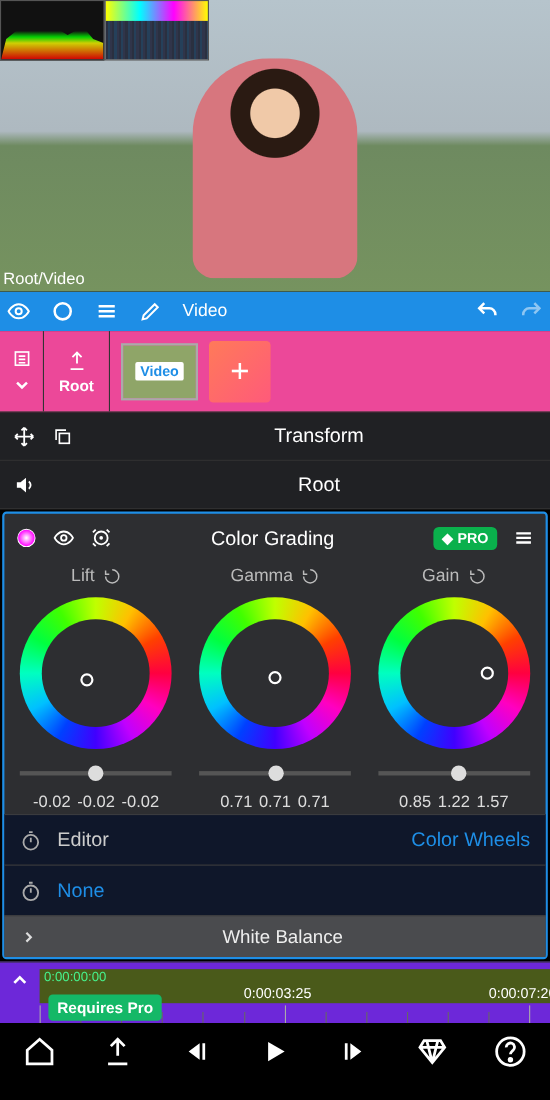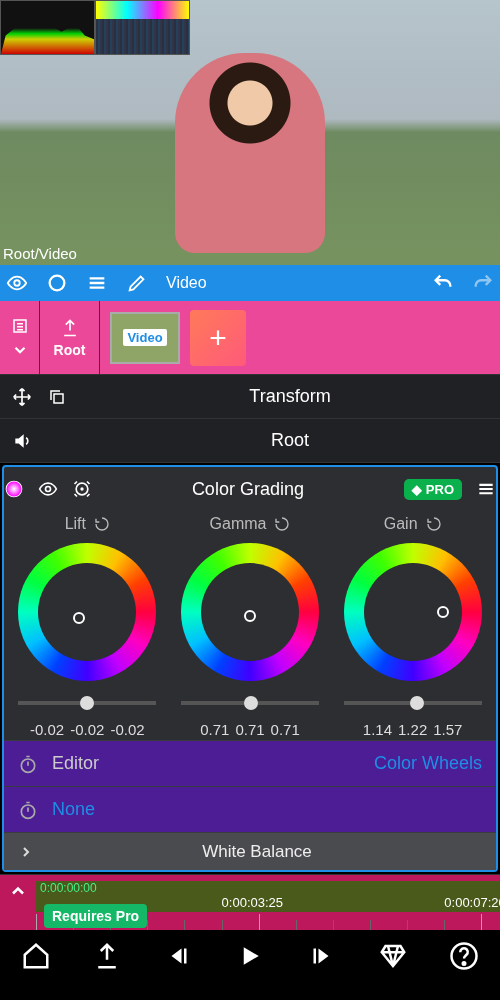--- a/index.html
+++ b/index.html
@@ -30,43 +30,43 @@
   .root-btn span{ font-size:14px; font-weight:600;}
   .clip-thumb { width:70px; height:52px; margin:0 10px; background:linear-gradient(#8fa568,#8fa568); border:2px solid #aaa; position:relative; display:flex; align-items:center; justify-content:center; }
   .clip-thumb .lbl{ background:#fff; color:#1e8ee6; font-weight:700; font-size:13px; padding:1px 4px; border-radius:2px;}
   .add-clip { width:56px; height:56px; border-radius:4px; background:linear-gradient(135deg,#ff7a59,#ff5a7a); display:flex; align-items:center; justify-content:center; font-size:30px; color:#fff;}
 
   .panel-row { height:44px; background:#202124; display:flex; align-items:center; border-bottom:1px solid #333; }
   .panel-side { width:80px; height:100%; display:flex; align-items:center; justify-content:flex-start; padding-left:12px; gap:16px;}
   .panel-title { flex:1; text-align:center; font-size:18px; }
 
   .cg-panel { background:#2d2e31; border:2px solid #1e8ee6; border-radius:4px; margin:2px; }
-  .cg-head { height:44px; display:flex; align-items:center; padding:0 0; gap:14px; }
+  .cg-head { height:44px; display:flex; align-items:center; padding:0 10px; gap:14px; }
   .cg-head .title { flex:1; text-align:center; font-size:18px; }
   .pro-badge { background:#0ab04c; padding:3px 8px; border-radius:5px; font-weight:700; font-size:13px; display:flex; align-items:center; gap:4px;}
   .wheels { display:flex; justify-content:space-around; padding:4px 2px 2px; }
   .wheel-col { width:158px; display:flex; flex-direction:column; align-items:center; }
   .wheel-label { display:flex; align-items:center; gap:8px; color:#bbb; font-size:16px; margin-bottom:10px;}
   .wheel { width:138px; height:138px; border-radius:50%; position:relative;
      background: conic-gradient(from 90deg, #ff0040,#ff00c0,#c000ff,#4000ff,#0040ff,#00c0ff,#00ffc0,#00ff40,#40ff00,#c0ff00,#ffc000,#ff4000,#ff0040); }
   .wheel::after { content:""; position:absolute; inset:20px; border-radius:50%; background:#2d2e31; }
   .wheel .dot { position:absolute; width:12px; height:12px; border:2px solid #fff; border-radius:50%; z-index:2; transform:translate(-50%,-50%); }
   .slider { width:138px; height:24px; margin-top:10px; display:flex; align-items:center; }
   .slider-track { flex:1; height:4px; background:#555; position:relative; }
   .slider-thumb { position:absolute; top:50%; transform:translate(-50%,-50%); width:14px; height:14px; border-radius:50%; background:#ddd; }
   .wheel-vals { display:flex; gap:6px; margin-top:6px; font-size:15px; color:#ddd; }
 
-  .list-row { height:46px; display:flex; align-items:center; padding:0 14px; border-top:1px solid #3a3b3e; background:#4c1d95;}
+  .list-row { height:46px; display:flex; align-items:center; padding:0 14px; border-top:1px solid #3a3b3e; background:#0f172a;}
   .list-row .lside{ width:34px; display:flex; justify-content:flex-start;}
   .list-row .llabel{ flex:1; font-size:18px; color:#ccc;}
   .list-row .lvalue{ font-size:18px; color:#1e8ee6;}
   .list-row.sub { background:#4a4b4e; height:38px; }
   .list-row.sub .llabel{ font-size:17px; color:#eee; }
 
-  .timeline { height:56px; background:#be185d; border-top:1px solid #333; position:relative; padding-left:36px;}
+  .timeline { height:56px; background:#6d28d9; border-top:1px solid #333; position:relative; padding-left:36px;}
   .timeline .caret { position:absolute; left:8px; top:6px; }
   .track { position:absolute; left:36px; right:0; top:6px; bottom:18px; background:#4a5a1a; }
   .tc { position:absolute; top:0; color:#47f08a; font-size:12px;}
   .req-pro { position:absolute; left:44px; bottom:2px; background:#14b867; padding:4px 8px; border-radius:4px; font-size:14px; font-weight:600;}
   .ticks{ position:absolute; left:36px; right:0; bottom:0; height:18px;}
   .tick{ position:absolute; bottom:0; width:1px; height:10px; background:#666;}
   .tick.big{ height:16px; background:#aaa;}
   .tc.white{ color:#fff; top:auto; bottom:20px; font-size:13px;}
 
   .bottom-bar { height:52px; background:#000; display:flex; align-items:center; justify-content:space-around; }
@@ -283,21 +283,21 @@
         </div>
         <div class="wheel">
           <div class="dot" style="left:72%;top:50%"></div>
         </div>
         <div class="slider">
           <div class="slider-track">
             <div class="slider-thumb" style="left:53%"></div>
           </div>
         </div>
         <div class="wheel-vals">
-          <span>1.14</span>
+          <span>0.85</span>
           <span>1.22</span>
           <span>1.57</span>
         </div>
       </div>
     </div>
 
   <div class="list-row">
     <div class="lside">
         <span class="icn" style="width:20px;height:20px">
           <svg viewBox="0 0 24 24" fill="none" stroke="#aaa" stroke-width="2">

